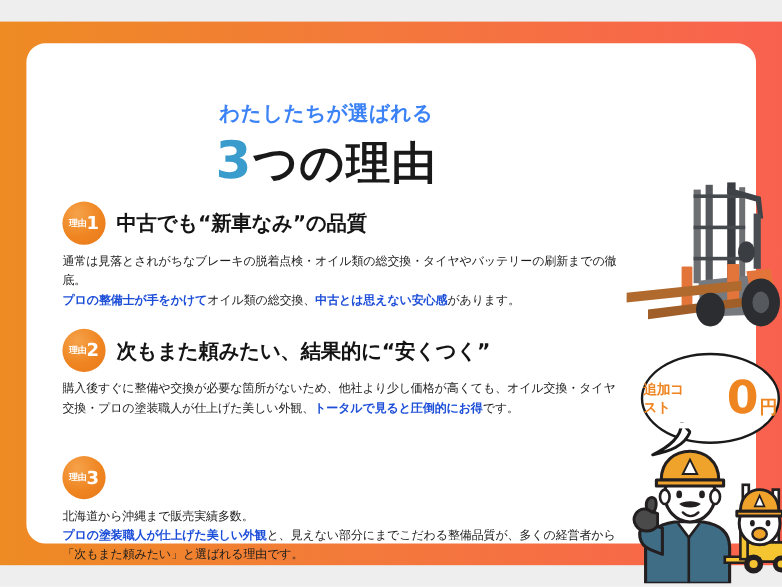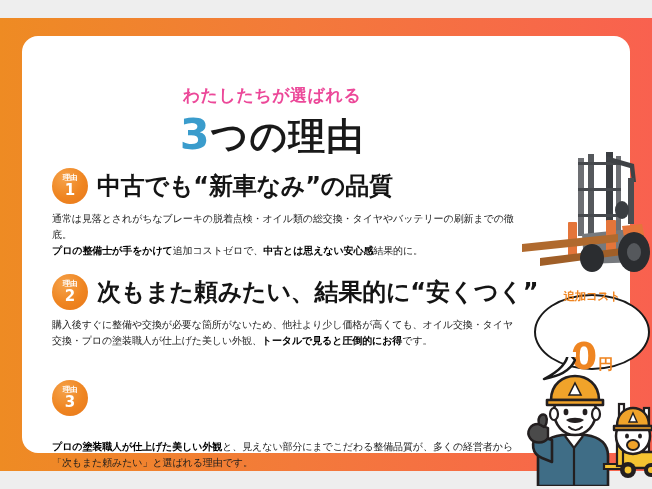--- a/index.html
+++ b/index.html
@@ -16,63 +16,63 @@
     background:linear-gradient(90deg,#ee8b23 0%,#f37a3a 45%,#f9614f 100%);
   }
   .card{
     position:absolute;left:22px;top:36px;width:608px;height:417px;
     background:#ffffff;border-radius:16px;
   }
 
   
   .title-wrap{position:absolute;left:0;top:50px;width:500px;text-align:center;}
   .title-sub{
-    font-size:17px;font-weight:bold;color:#ec4899;letter-spacing:.5px;
+    font-size:17px;font-weight:bold;color:#3b82f6;letter-spacing:.5px;
     line-height:1.1;
   }
   .title-main{
     margin-top:7px;font-size:37px;font-weight:bold;color:#191919;
     line-height:1.05;letter-spacing:1px;white-space:nowrap;
   }
   .title-main .num{color:#3a9ccc;font-size:43px;}
 
   
   .reason{position:absolute;left:30px;width:462px;}
   #reason-1{top:130px;}
   #reason-2{top:236px;}
   #reason-3{top:342px;}
 
   .r-head{display:flex;align-items:center;gap:9px;height:40px;}
   .badge{
     flex:0 0 auto;width:36px;height:36px;border-radius:50%;
     background:radial-gradient(circle at 35% 28%,#f5a24a 0%,#ef8521 55%,#e8781a 100%);
-    color:#ffffff;display:flex;flex-direction:column;align-items:center;
+    color:#ffffff;display:flex;flex-direction:row;align-items:center;
     justify-content:center;line-height:1;
   }
   .badge .b-top{font-size:7.5px;font-weight:bold;letter-spacing:-.3px;}
   .badge .b-num{font-size:15px;font-weight:bold;margin-top:1px;}
   .r-title{
-    font-size:24px;font-weight:bold;color:#141414;white-space:nowrap;
+    font-size:17px;font-weight:bold;color:#141414;white-space:nowrap;
     letter-spacing:-.2px;
   }
 
   .r-body{
     margin-top:5px;font-size:10px;line-height:1.62;color:#1c1c1c;
     letter-spacing:-.1px;
   }
-  .hl{color:#000000;font-weight:bold;}
+  .hl{color:#1d4ed8;font-weight:bold;}
 
   
   .forklift{position:absolute;left:500px;top:112px;width:132px;height:128px;}
 
   
   .bubble{
     position:absolute;left:512px;top:258px;width:112px;height:72px;
     background:#ffffff;border:2.5px solid #1a1a1a;border-radius:50%/50%;
-    display:flex;flex-direction:column;align-items:center;justify-content:center;gap:35px;
+    display:flex;align-items:center;justify-content:center;gap:35px;
   }
   .bubble .b-label{font-size:11.5px;font-weight:bold;color:#ef8521;letter-spacing:-.3px;}
   .bubble .b-price{
     display:flex;align-items:baseline;margin-top:-2px;
     font-weight:bold;color:#ef8521;
   }
   .bubble .b-zero{font-size:38px;line-height:1;}
   .bubble .b-yen{font-size:15px;margin-left:1px;}
   .tail{position:absolute;left:520px;top:316px;width:34px;height:30px;}
 
@@ -94,42 +94,42 @@
     </div>
 
     <div class="reason" id="reason-1">
       <div class="r-head">
         <div class="badge">
           <span class="b-top">理由</span>
           <span class="b-num">1</span>
         </div>
         <div class="r-title">中古でも“新車なみ”の品質</div>
       </div>
-      <div class="r-body"><span>通常は見落とされがちなブレーキの脱着点検・オイル類の総交換・タイヤやバッテリーの刷新までの徹底。</span><br><span class="hl">プロの整備士が手をかけて</span><span>追加コストゼロで、</span><span class="hl">中古とは思えない安心感</span><span>結果的に。</span></div>
+      <div class="r-body"><span>通常は見落とされがちなブレーキの脱着点検・オイル類の総交換・タイヤやバッテリーの刷新までの徹底。</span><br><span class="hl">プロの整備士が手をかけて</span><span>オイル類の総交換、</span><span class="hl">中古とは思えない安心感</span><span>があります。</span></div>
     </div>
 
     <div class="reason" id="reason-2">
       <div class="r-head">
         <div class="badge">
           <span class="b-top">理由</span>
           <span class="b-num">2</span>
         </div>
         <div class="r-title">次もまた頼みたい、結果的に“安くつく”</div>
       </div>
       <div class="r-body"><span>購入後すぐに整備や交換が必要な箇所がないため、他社より少し価格が高くても、オイル交換・タイヤ交換・プロの塗装職人が仕上げた美しい外観、</span><span class="hl">トータルで見ると圧倒的にお得</span><span>です。</span></div>
     </div>
 
     <div class="reason" id="reason-3">
       <div class="r-head">
         <div class="badge">
           <span class="b-top">理由</span>
           <span class="b-num">3</span>
         </div>
       </div>
-      <div class="r-body"><br><span class="hl">プロの塗装職人が仕上げた美しい外観</span><span>と、見えない部分にまでこだわる整備品質が、多くの経営者から「次もまた頼みたい」と選ばれる理由です。</span></div>
+      <div class="r-body"><span>北海道から沖縄まで販売実績多数。</span><br><span class="hl">プロの塗装職人が仕上げた美しい外観</span><span>と、見えない部分にまでこだわる整備品質が、多くの経営者から「次もまた頼みたい」と選ばれる理由です。</span></div>
     </div>
 
     <svg class="forklift" viewBox="0 0 132 128">
 
       <rect x="56" y="10" width="6" height="78" fill="#6d6f73"></rect>
       <rect x="66" y="6" width="6" height="82" fill="#55585c"></rect>
       <rect x="84" y="4" width="7" height="84" fill="#3a3d41"></rect>
       <rect x="94" y="8" width="5" height="80" fill="#6d6f73"></rect>
       <rect x="56" y="14" width="43" height="3" fill="#46494d"></rect>
       <rect x="56" y="40" width="43" height="3" fill="#46494d"></rect>

